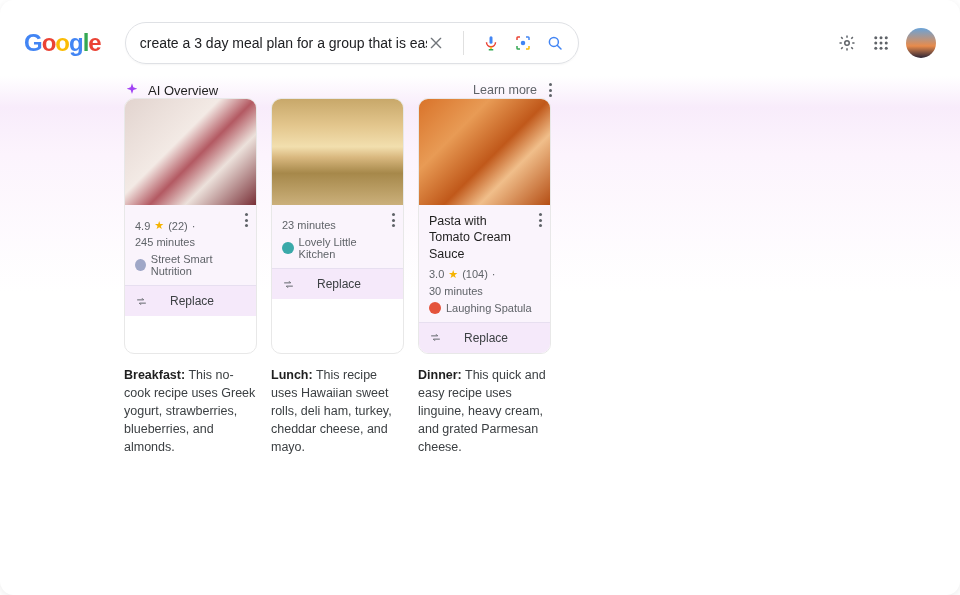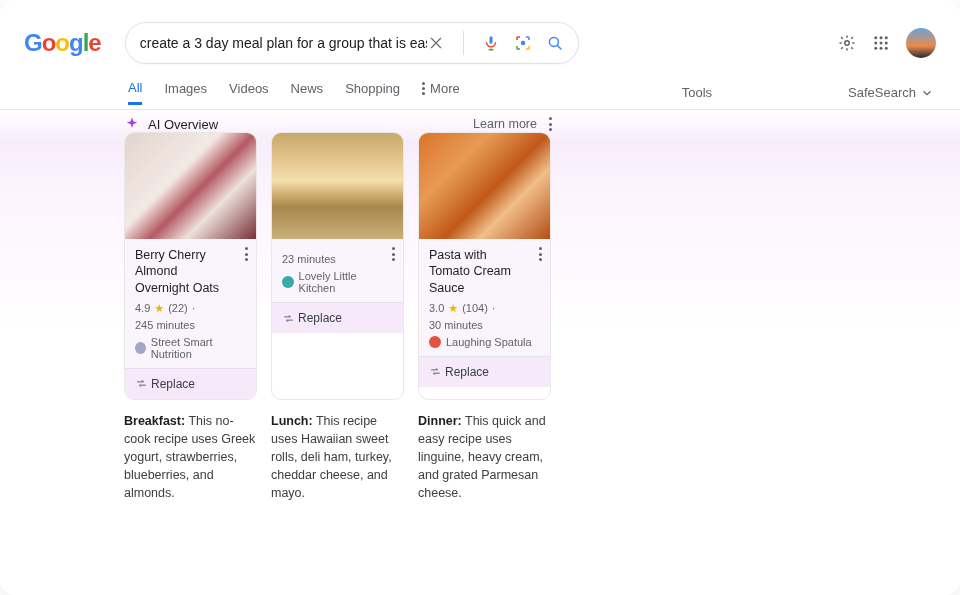--- a/index.html
+++ b/index.html
@@ -58,21 +58,21 @@
   .card-title { font-size:12.5px; line-height:1.3; color:#1f1f1f; padding-right:14px;}
   .card-menu { position:absolute; top:8px; right:8px;}
   .card-meta { font-size:11px; color:#5f6368; margin-top:6px; display:flex; align-items:center; gap:4px; flex-wrap:wrap;}
   .star { color:#f5b301; font-size:11px;}
   .rating-num { color:#5f6368;}
   .rating-count { color:#5f6368;}
   .dot-sep { color:#5f6368;}
   .source { font-size:11px; color:#5f6368; margin-top:5px; display:flex; align-items:center; gap:5px;}
   .src-dot { width:12px; height:12px; border-radius:50%; display:inline-block;}
   .src1{ background:#9fa7c7;} .src2{ background:#3aa9a9;} .src3{ background:#e4533b;}
-  .replace { border-top:1px solid #e7dff0; padding:8px 10px; font-size:12px; color:#3c4043; display:flex; align-items:center; gap:3px; cursor:pointer; background:#f5e9fa;}
+  .replace { border-top:1px solid #e7dff0; padding:8px 10px; font-size:12px; color:#3c4043; display:flex; align-items:center; gap:22px; cursor:pointer; background:#f5e9fa;}
   .repl-ico { width:13px; height:13px; stroke:#5f6368; fill:none; stroke-width:1.8;}
 
   .descs { display:flex; gap:14px; width:428px; margin-top:12px; padding-bottom:14px; }
   .desc { width:133px; font-size:12.5px; line-height:1.45; color:#3c4043;}
   .desc b { color:#1f1f1f; font-weight:600;}
 
 </style>
 </head>
 <body>
 
@@ -132,42 +132,20 @@
             <circle cx="19" cy="12" r="2"></circle>
             <circle cx="5" cy="19" r="2"></circle>
             <circle cx="12" cy="19" r="2"></circle>
             <circle cx="19" cy="19" r="2"></circle>
           </svg>
       </span>
       <div class="avatar"></div>
     </div>
   </div>
 
-  <div class="tabs-row">
-    <div class="tab active">All</div>
-    <div class="tab">Images</div>
-    <div class="tab">Videos</div>
-    <div class="tab">News</div>
-    <div class="tab">Shopping</div>
-    <div class="tab more-tab">
-      <span class="more-dots">
-          <i></i>
-          <i></i>
-          <i></i>
-        </span>
-      <span>More</span>
-    </div>
-    <div class="tools">Tools</div>
-    <div class="safesearch">
-      <span>SafeSearch</span>
-      <svg class="chev" viewBox="0 0 24 24" width="10" height="10">
-          <path d="M6 9l6 6 6-6"></path>
-        </svg>
-    </div>
-  </div>
 
 
   <div class="ai-area">
     <div class="ai-hdr">
       <div class="ai-hdr-left">
         <svg class="ai-spark" viewBox="0 0 24 24">
             <path d="M12 2l2 6 6 2-6 2-2 6-2-6-6-2 6-2z"></path>
           </svg>
         <span>AI Overview</span>
       </div>
@@ -186,21 +164,20 @@
     <div class="cards">
 
       <div class="card">
         <div class="card-img img-oats"></div>
         <div class="card-body">
           <span class="card-menu vdots">
               <i></i>
               <i></i>
               <i></i>
             </span>
-          <div class="card-title">Berry Cherry Almond Overnight Oats</div>
           <div class="card-meta">
             <span class="rating-num">4.9</span>
             <span class="star">★</span>
             <span class="rating-count">(22)</span>
             <span class="dot-sep">·</span>
             <span>245 minutes</span>
           </div>
           <div class="source">
               <span class="src-dot src1"></span>
               <span>Street Smart Nutrition</span>

